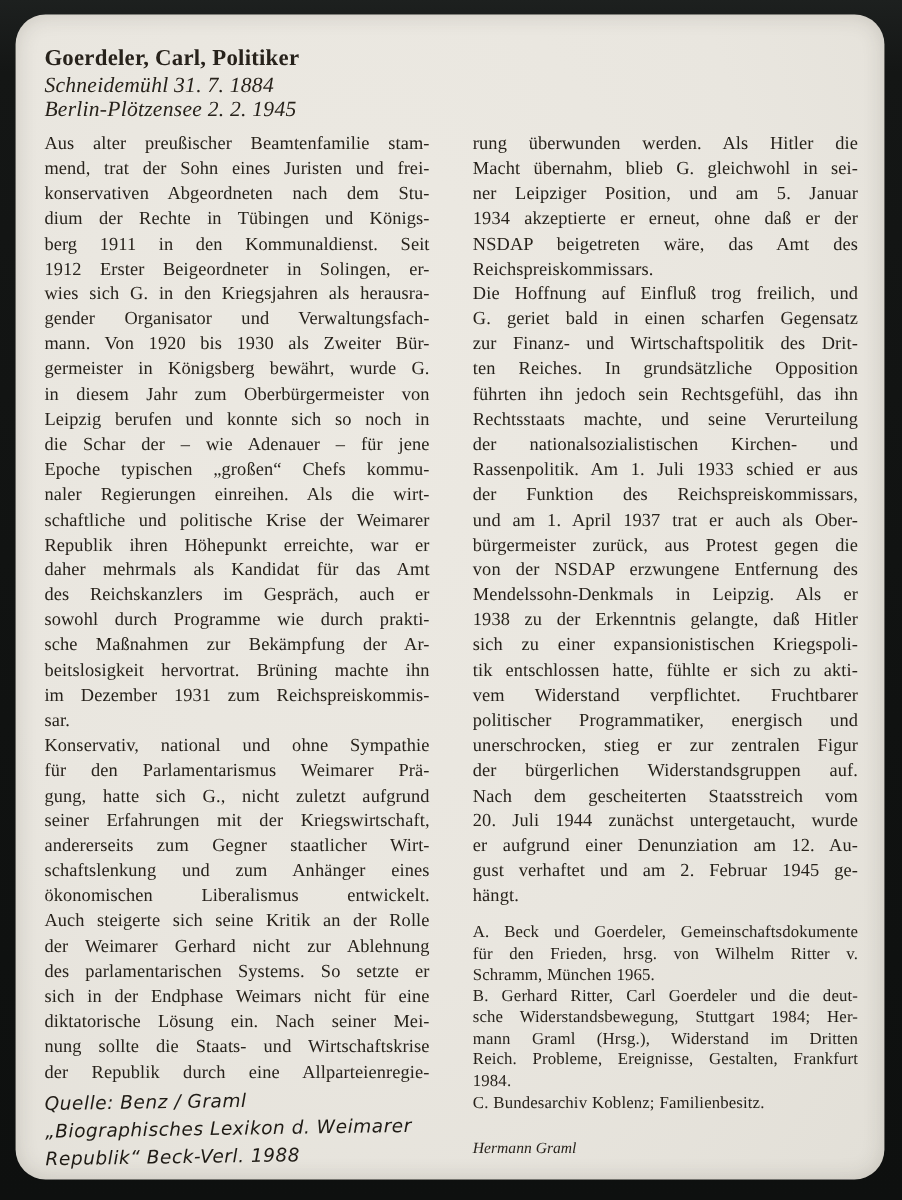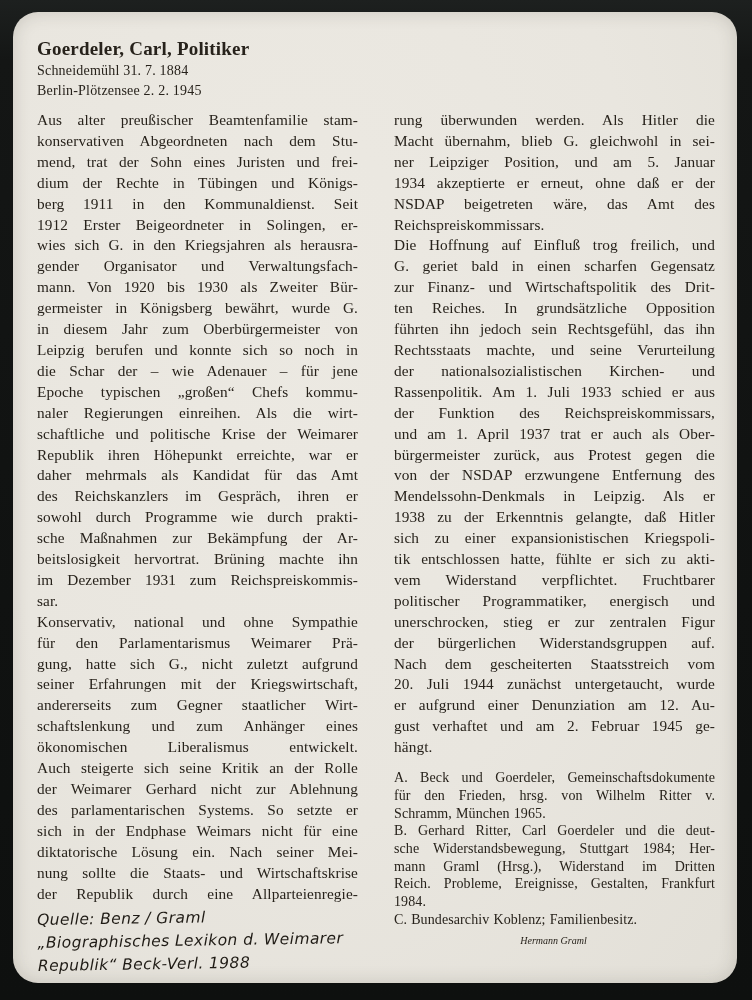--- a/index.html
+++ b/index.html
@@ -26,23 +26,24 @@
     border-radius: 25px;
   }
   .hdr-title {
     margin: 0;
     font-size: 19px;
     line-height: 24px;
     font-weight: 600;
     letter-spacing: 0.2px;
   }
   .hdr-sub {
-    font-size: 14px;
+    font-size: 18px;
     line-height: 20px;
     letter-spacing: 0.2px;
+    font-style: italic;
   }
   .columns {
     display: flex;
     gap: 36px;
     margin-top: 9px;
   }
   .col { flex: 1 1 0; min-width: 0; }
   .line {
     font-size: 15.3px;
     line-height: 20.9px;
@@ -52,24 +53,24 @@
     word-spacing: 0.5px;
   }
   .line.pend { text-align-last: left; }
   .bib { margin-top: 11px; }
   .bib .line {
     font-size: 14px;
     line-height: 17.7px;
   }
   .signature {
     font-style: italic;
-    font-size: 10px;
+    font-size: 13px;
     line-height: 22px;
-    text-align: center;
-    margin-top: 2px;
+    text-align: left;
+    margin-top: 18px;
     padding-right: 2px;
   }
   .handwritten {
     margin-top: 5px;
     font-family: "DejaVu Sans", sans-serif;
     font-style: italic;
     font-size: 15.5px;
     line-height: 23px;
     letter-spacing: 0.4px;
     color: #1f1b15;
@@ -87,38 +88,38 @@
       <h1 class="hdr-title">Goerdeler, Carl, Politiker</h1>
       <div class="hdr-sub">Schneidemühl 31. 7. 1884</div>
       <div class="hdr-sub">Berlin-Plötzensee 2. 2. 1945</div>
     </header>
 
     <div class="columns">
 
       <div class="col">
         <div>
             <div class="line">Aus alter preußischer Beamtenfamilie stam-</div>
+            <div class="line">mend, trat der Sohn eines Juristen und frei-</div>
             <div class="line">konservativen Abgeordneten nach dem Stu-</div>
-            <div class="line">mend, trat der Sohn eines Juristen und frei-</div>
             <div class="line">dium der Rechte in Tübingen und Königs-</div>
             <div class="line">berg 1911 in den Kommunaldienst. Seit</div>
             <div class="line">1912 Erster Beigeordneter in Solingen, er-</div>
             <div class="line">wies sich G. in den Kriegsjahren als herausra-</div>
             <div class="line">gender Organisator und Verwaltungsfach-</div>
             <div class="line">mann. Von 1920 bis 1930 als Zweiter Bür-</div>
             <div class="line">germeister in Königsberg bewährt, wurde G.</div>
             <div class="line">in diesem Jahr zum Oberbürgermeister von</div>
             <div class="line">Leipzig berufen und konnte sich so noch in</div>
             <div class="line">die Schar der – wie Adenauer – für jene</div>
             <div class="line">Epoche typischen „großen“ Chefs kommu-</div>
             <div class="line">naler Regierungen einreihen. Als die wirt-</div>
             <div class="line">schaftliche und politische Krise der Weimarer</div>
             <div class="line">Republik ihren Höhepunkt erreichte, war er</div>
             <div class="line">daher mehrmals als Kandidat für das Amt</div>
-            <div class="line">des Reichskanzlers im Gespräch, ihren er</div>
+            <div class="line">des Reichskanzlers im Gespräch, auch er</div>
             <div class="line">sowohl durch Programme wie durch prakti-</div>
             <div class="line">sche Maßnahmen zur Bekämpfung der Ar-</div>
             <div class="line">beitslosigkeit hervortrat. Brüning machte ihn</div>
             <div class="line">im Dezember 1931 zum Reichspreiskommis-</div>
             <div class="line pend">sar.</div>
             <div class="line">Konservativ, national und ohne Sympathie</div>
             <div class="line">für den Parlamentarismus Weimarer Prä-</div>
             <div class="line">gung, hatte sich G., nicht zuletzt aufgrund</div>
             <div class="line">seiner Erfahrungen mit der Kriegswirtschaft,</div>
             <div class="line">andererseits zum Gegner staatlicher Wirt-</div>

